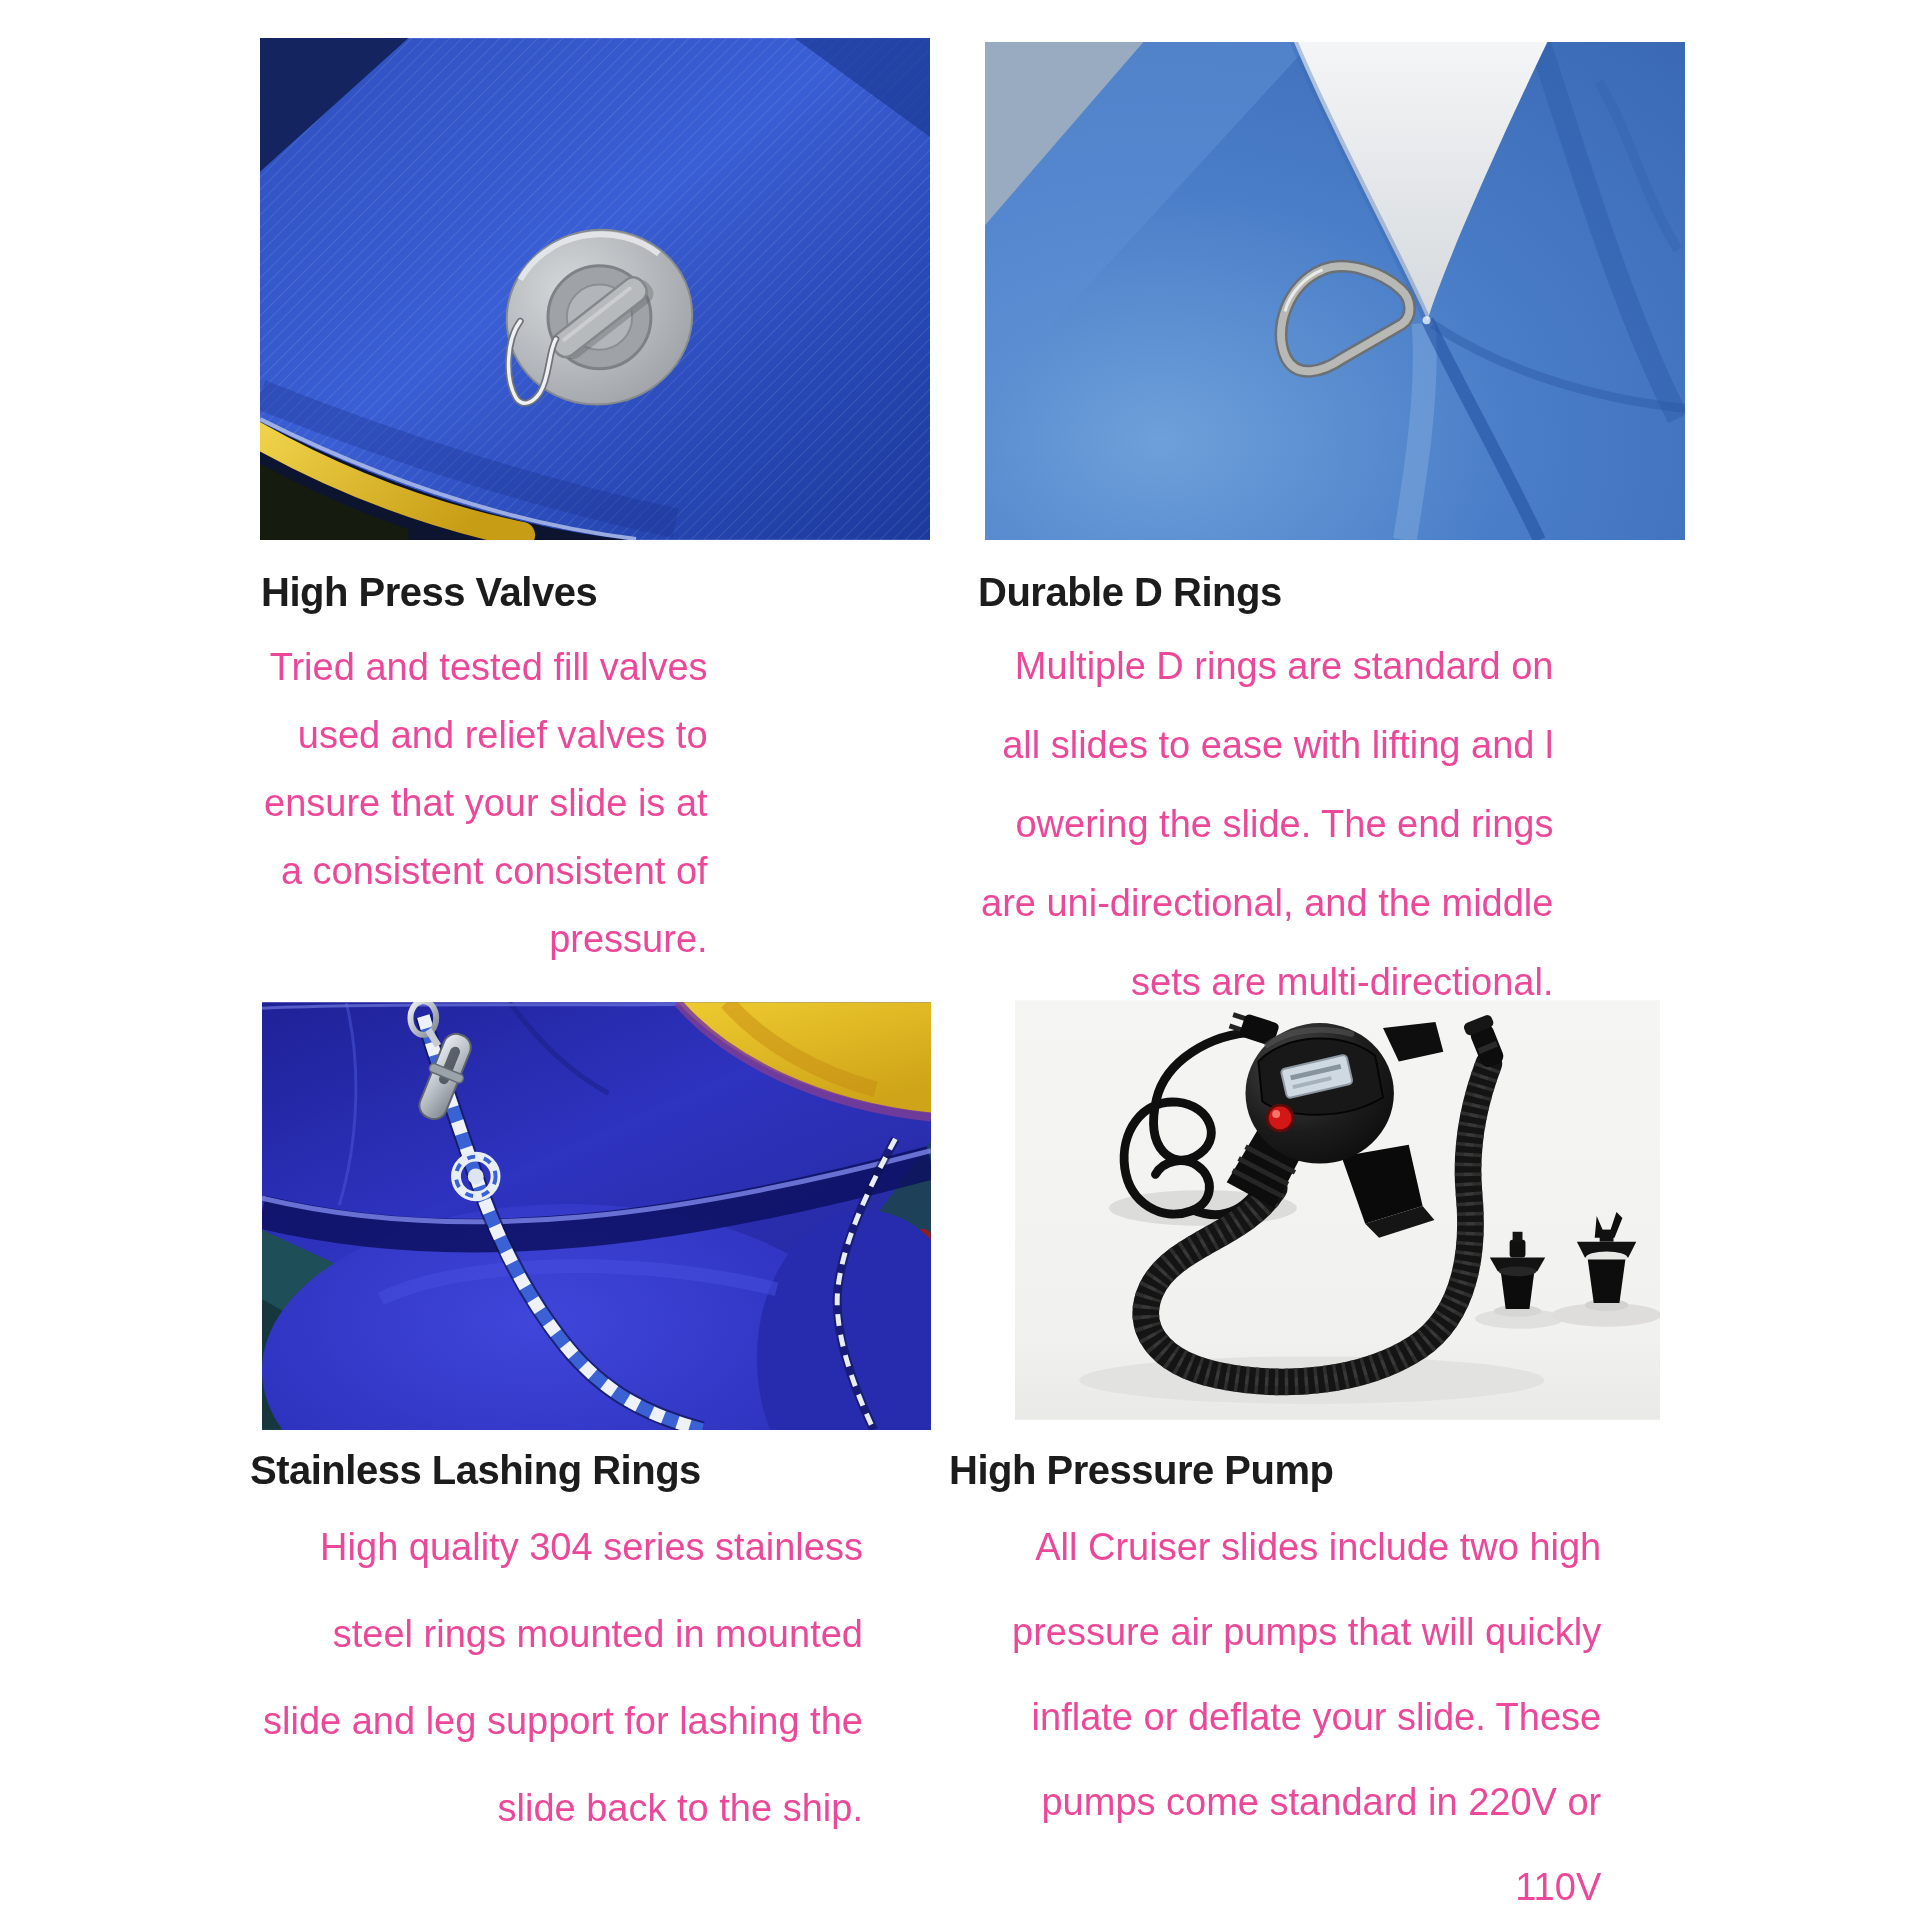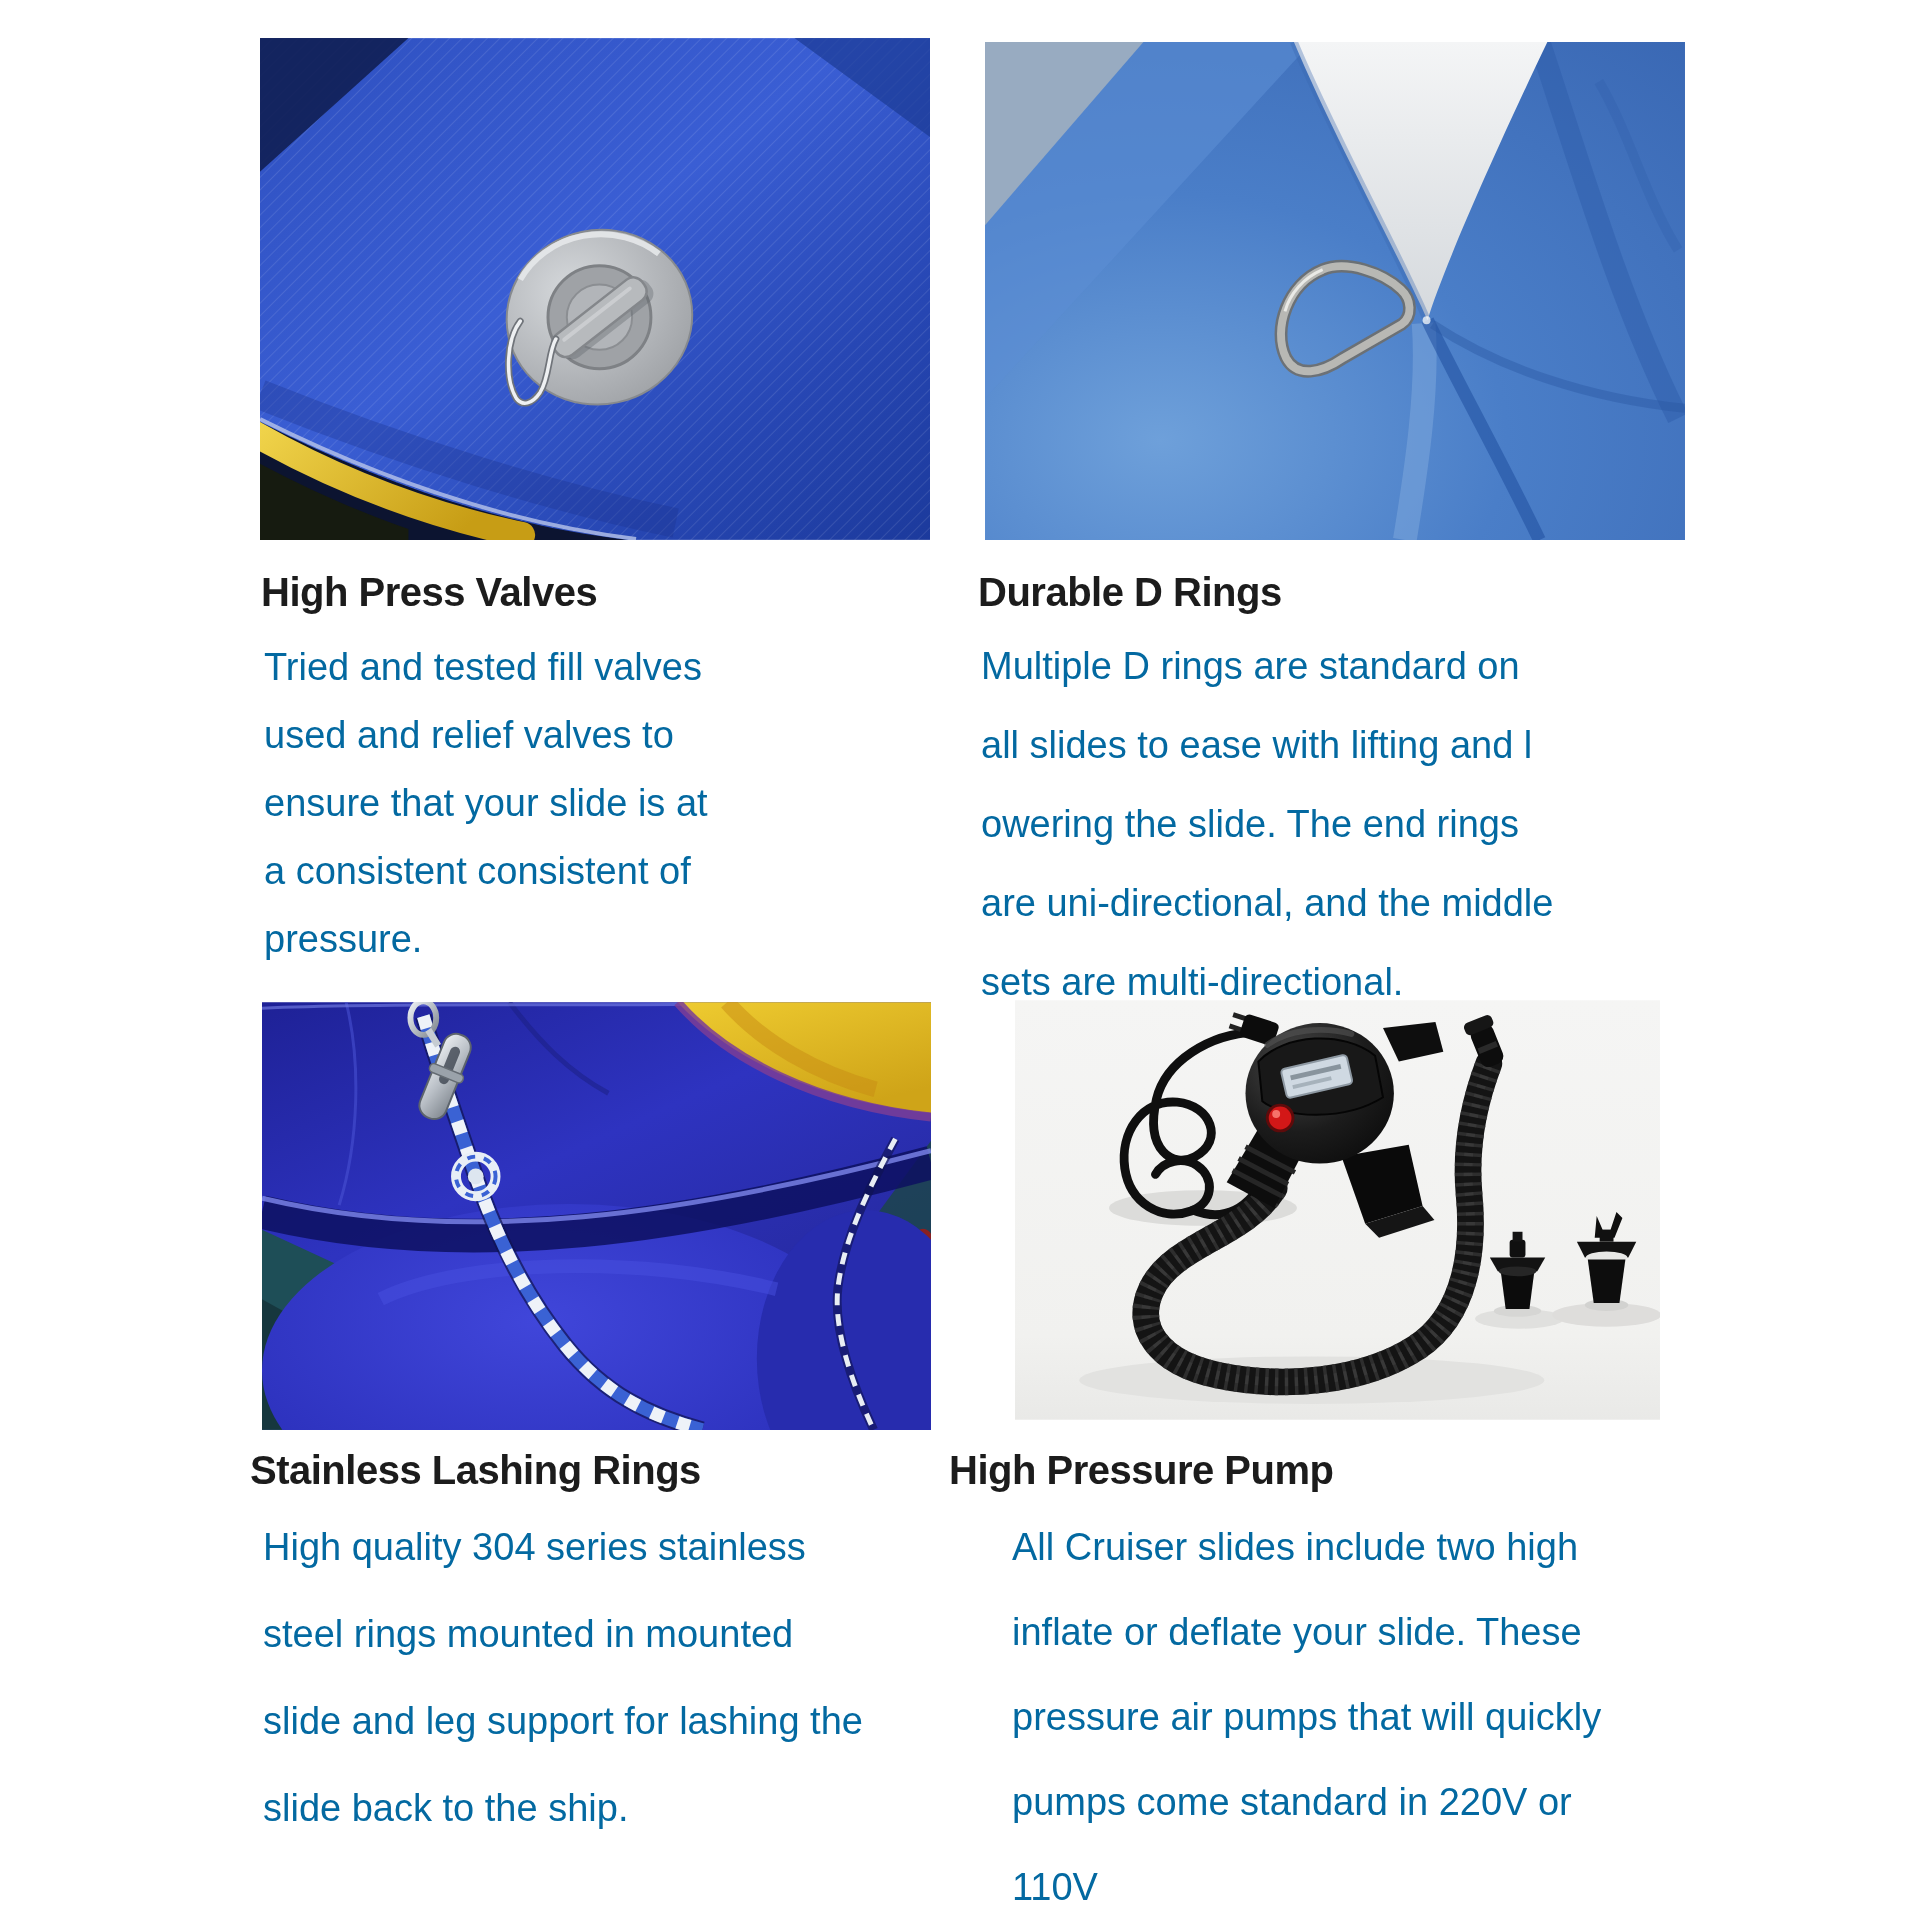--- a/index.html
+++ b/index.html
@@ -2,21 +2,21 @@
 <html><head>
 <meta charset="utf-8">
 <style>
   html,body{margin:0;padding:0;background:#ffffff;}
   body{width:1927px;height:1927px;position:relative;overflow:hidden;
        font-family:"Liberation Sans","DejaVu Sans",sans-serif;}
   .canvas{position:absolute;inset:0;width:1927px;height:1927px;background:#ffffff;}
   .photo{position:absolute;display:block;}
   .feature-title{position:absolute;font-weight:bold;font-size:40px;line-height:61px;
        color:#1c1c1c;letter-spacing:-0.5px;white-space:nowrap;}
-  .feature-desc{position:absolute;font-size:38px;color:#0369a1;white-space:nowrap;}
+  .feature-desc{position:absolute;font-size:38px;color:#ec4899;white-space:nowrap;text-align:right;}
   .feature-desc .ln{display:block;}
   .lh69 .ln{height:68px;line-height:68px;}
   .lh80 .ln{height:79px;line-height:79px;}
   .lh88 .ln{height:87px;line-height:87px;}
   .lh86 .ln{height:85px;line-height:85px;}
 </style>
 </head>
 <body>
 
 <div class="canvas">
@@ -251,20 +251,20 @@
   <div class="feature-desc lh88" style="left:263px;top:1504px">
     <span class="ln">High quality 304 series stainless</span>
     <span class="ln">steel rings mounted in mounted</span>
     <span class="ln">slide and leg support for lashing the</span>
     <span class="ln">slide back to the ship.</span>
   </div>
 
   <div class="feature-title" style="left:949px;top:1440px">High Pressure Pump</div>
   <div class="feature-desc lh86" style="left:1012px;top:1505px">
     <span class="ln">All Cruiser slides include two high</span>
+    <span class="ln">pressure air pumps that will quickly</span>
     <span class="ln">inflate or deflate your slide. These</span>
-    <span class="ln">pressure air pumps that will quickly</span>
     <span class="ln">pumps come standard in 220V or</span>
     <span class="ln">110V</span>
   </div>
 
 </div>
 
 
 </body></html>

